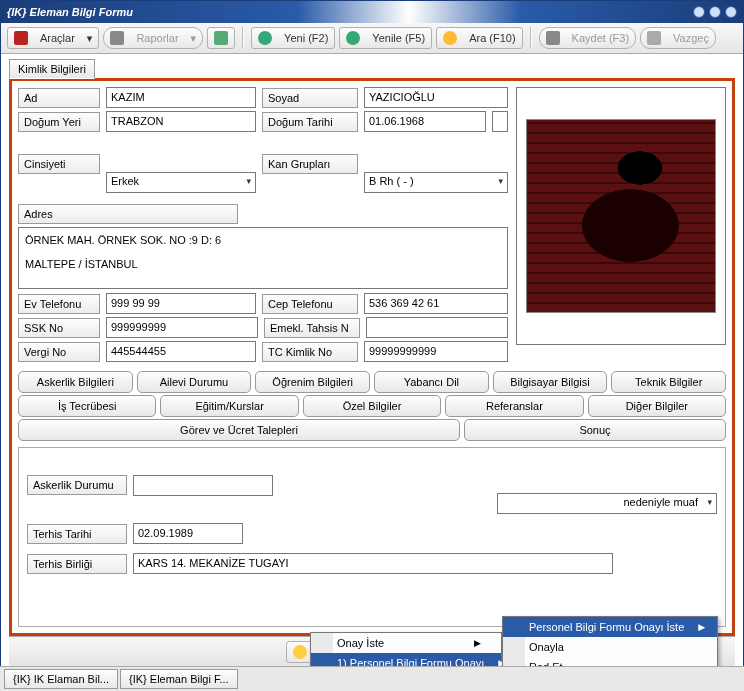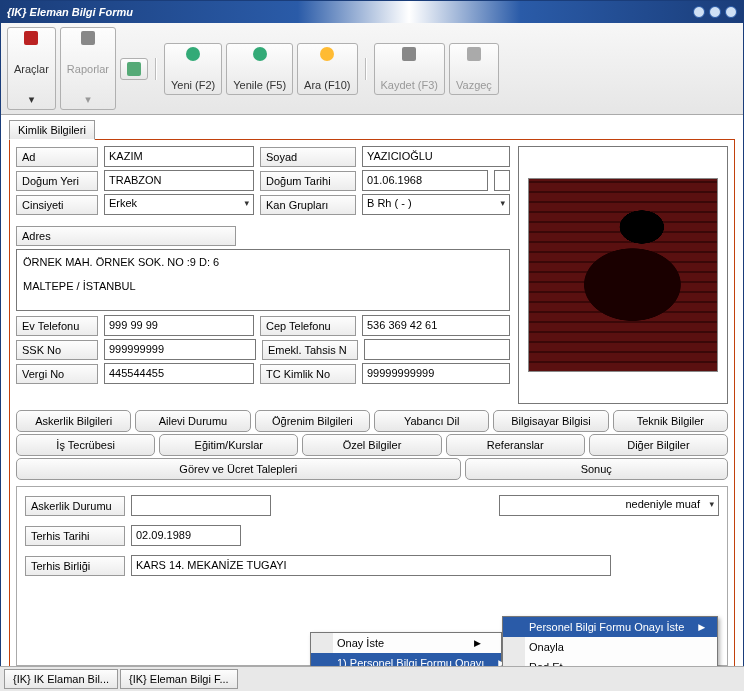--- a/index.html
+++ b/index.html
@@ -2,42 +2,42 @@
 <html><head>
 <meta charset="utf-8">
 <style>
 * { box-sizing: border-box; margin: 0; padding: 0; font-family: Tahoma, Arial, sans-serif; font-size: 11px; }
 body { background: #d4d0c8; width: 744px; height: 691px; overflow: hidden; position: relative; }
 .window { background: #fff; border: 1px solid #1a3d7a; width: 744px; }
 .titlebar { background: linear-gradient(to right, #1a3d7a 0%, #2a5ba8 40%, #fff 55%, #2a5ba8 70%, #1a3d7a 100%); height: 22px; display: flex; align-items: center; padding: 0 6px; color: #fff; font-style: italic; font-weight: bold; gap: 36px; }
 .titlebar .wincontrols { margin-left: auto; display: flex; gap: 4px; }
 .titlebar .wincontrols span { width: 12px; height: 12px; border: 1px solid #2a5ba8; border-radius: 50%; background: #cfe0f5; display: inline-block; }
 .toolbar { background: linear-gradient(#f7f7f7,#e6e6e6); border-bottom: 1px solid #aaa; padding: 4px 6px; display: flex; align-items: center; gap: 4px; }
-.tbtn { background: linear-gradient(#fdfdfd,#e8e8e8); border: 1px solid #b0b0b0; border-radius: 3px; padding: 3px 6px; display: inline-flex; align-items: center; gap: 18px; color: #333; cursor: pointer; flex-direction: column; }
-.tbtn.disabled { color: #999; }
+.tbtn { background: linear-gradient(#fdfdfd,#e8e8e8); border: 1px solid #b0b0b0; border-radius: 3px; padding: 3px 6px; display: inline-flex; align-items: center; gap: 12px; color: #333; cursor: pointer; }
+.tbtn.disabled { color: #999; border-radius: 10px; }
 .tsep { width: 2px; height: 22px; border-left: 1px solid #bbb; border-right: 1px solid #fff; margin: 0 3px; }
 .tbtn .ic { width: 14px; height: 14px; display:inline-block; }
 .ic-tools{background:#b22;border-radius:2px;}
 .ic-report{background:#888;border-radius:2px;}
 .ic-print{background:#5a7;border-radius:2px;}
 .ic-new{background:#3a7; border-radius:50%;}
 .ic-refresh{background:#3a7;border-radius:50%;}
 .ic-search{background:#fb3;border-radius:50%;}
 .ic-save{background:#888;border-radius:2px;}
 .ic-undo{background:#aaa;border-radius:2px;}
 .ic-mail{background:#fc4;border-radius:2px;}
 .ic-approve{background:#fc4;border-radius:50%;}
 .content { padding: 4px 8px 0 8px; }
 .tabhdr { display:inline-block; background: linear-gradient(#fdfdfd,#e8e8e8); border:1px solid #999; border-bottom:1px solid #fff; padding: 3px 8px; position:relative; top:1px; z-index:2;}
-.panel { border:1px solid #c2410c; background:#fff; padding:6px; }
+.panel { border:3px solid #c2410c; background:#fff; padding:6px; }
 .row { display:flex; gap:6px; margin-bottom:3px; align-items:center; }
 .lbl { border:1px solid #999; background: linear-gradient(#fdfdfd,#ececec); padding: 3px 5px; width: 82px; }
 .lbl2{width:96px;}
 .fld { border:1px solid #777; background:#fff; padding: 3px 4px; height:21px; }
-.sel { border:1px solid #777; background:#fff; padding:2px 18px 2px 4px; height:21px; position:relative; }
+.sel { border:1px solid #777; background:#fff; padding:2px 18px 2px 4px; height:21px; position:relative;margin-top:37px; }
 .sel::after{content:"▾"; position:absolute; right:4px; top:3px; font-size:9px; color:#333;}
 .topgrid { display:flex; gap:8px; }
 .leftcol{flex:1;}
 .photo { border:1px solid #777; width:210px; height:258px; background:#fff; display:flex; align-items:center; justify-content:center; }
 .photo-img{width:190px;height:194px;background:
  radial-gradient(ellipse 40px 30px at 60% 25%, #000 55%, transparent 56%),
  radial-gradient(ellipse 80px 60px at 55% 55%, #1a0000 60%, transparent 61%),
  repeating-linear-gradient(0deg,#5a1010 0 8px,#3a0808 8px 10px),
  repeating-linear-gradient(90deg,#5a1010 0 14px,#3a0808 14px 16px);
  border:1px solid #888; position:relative;

